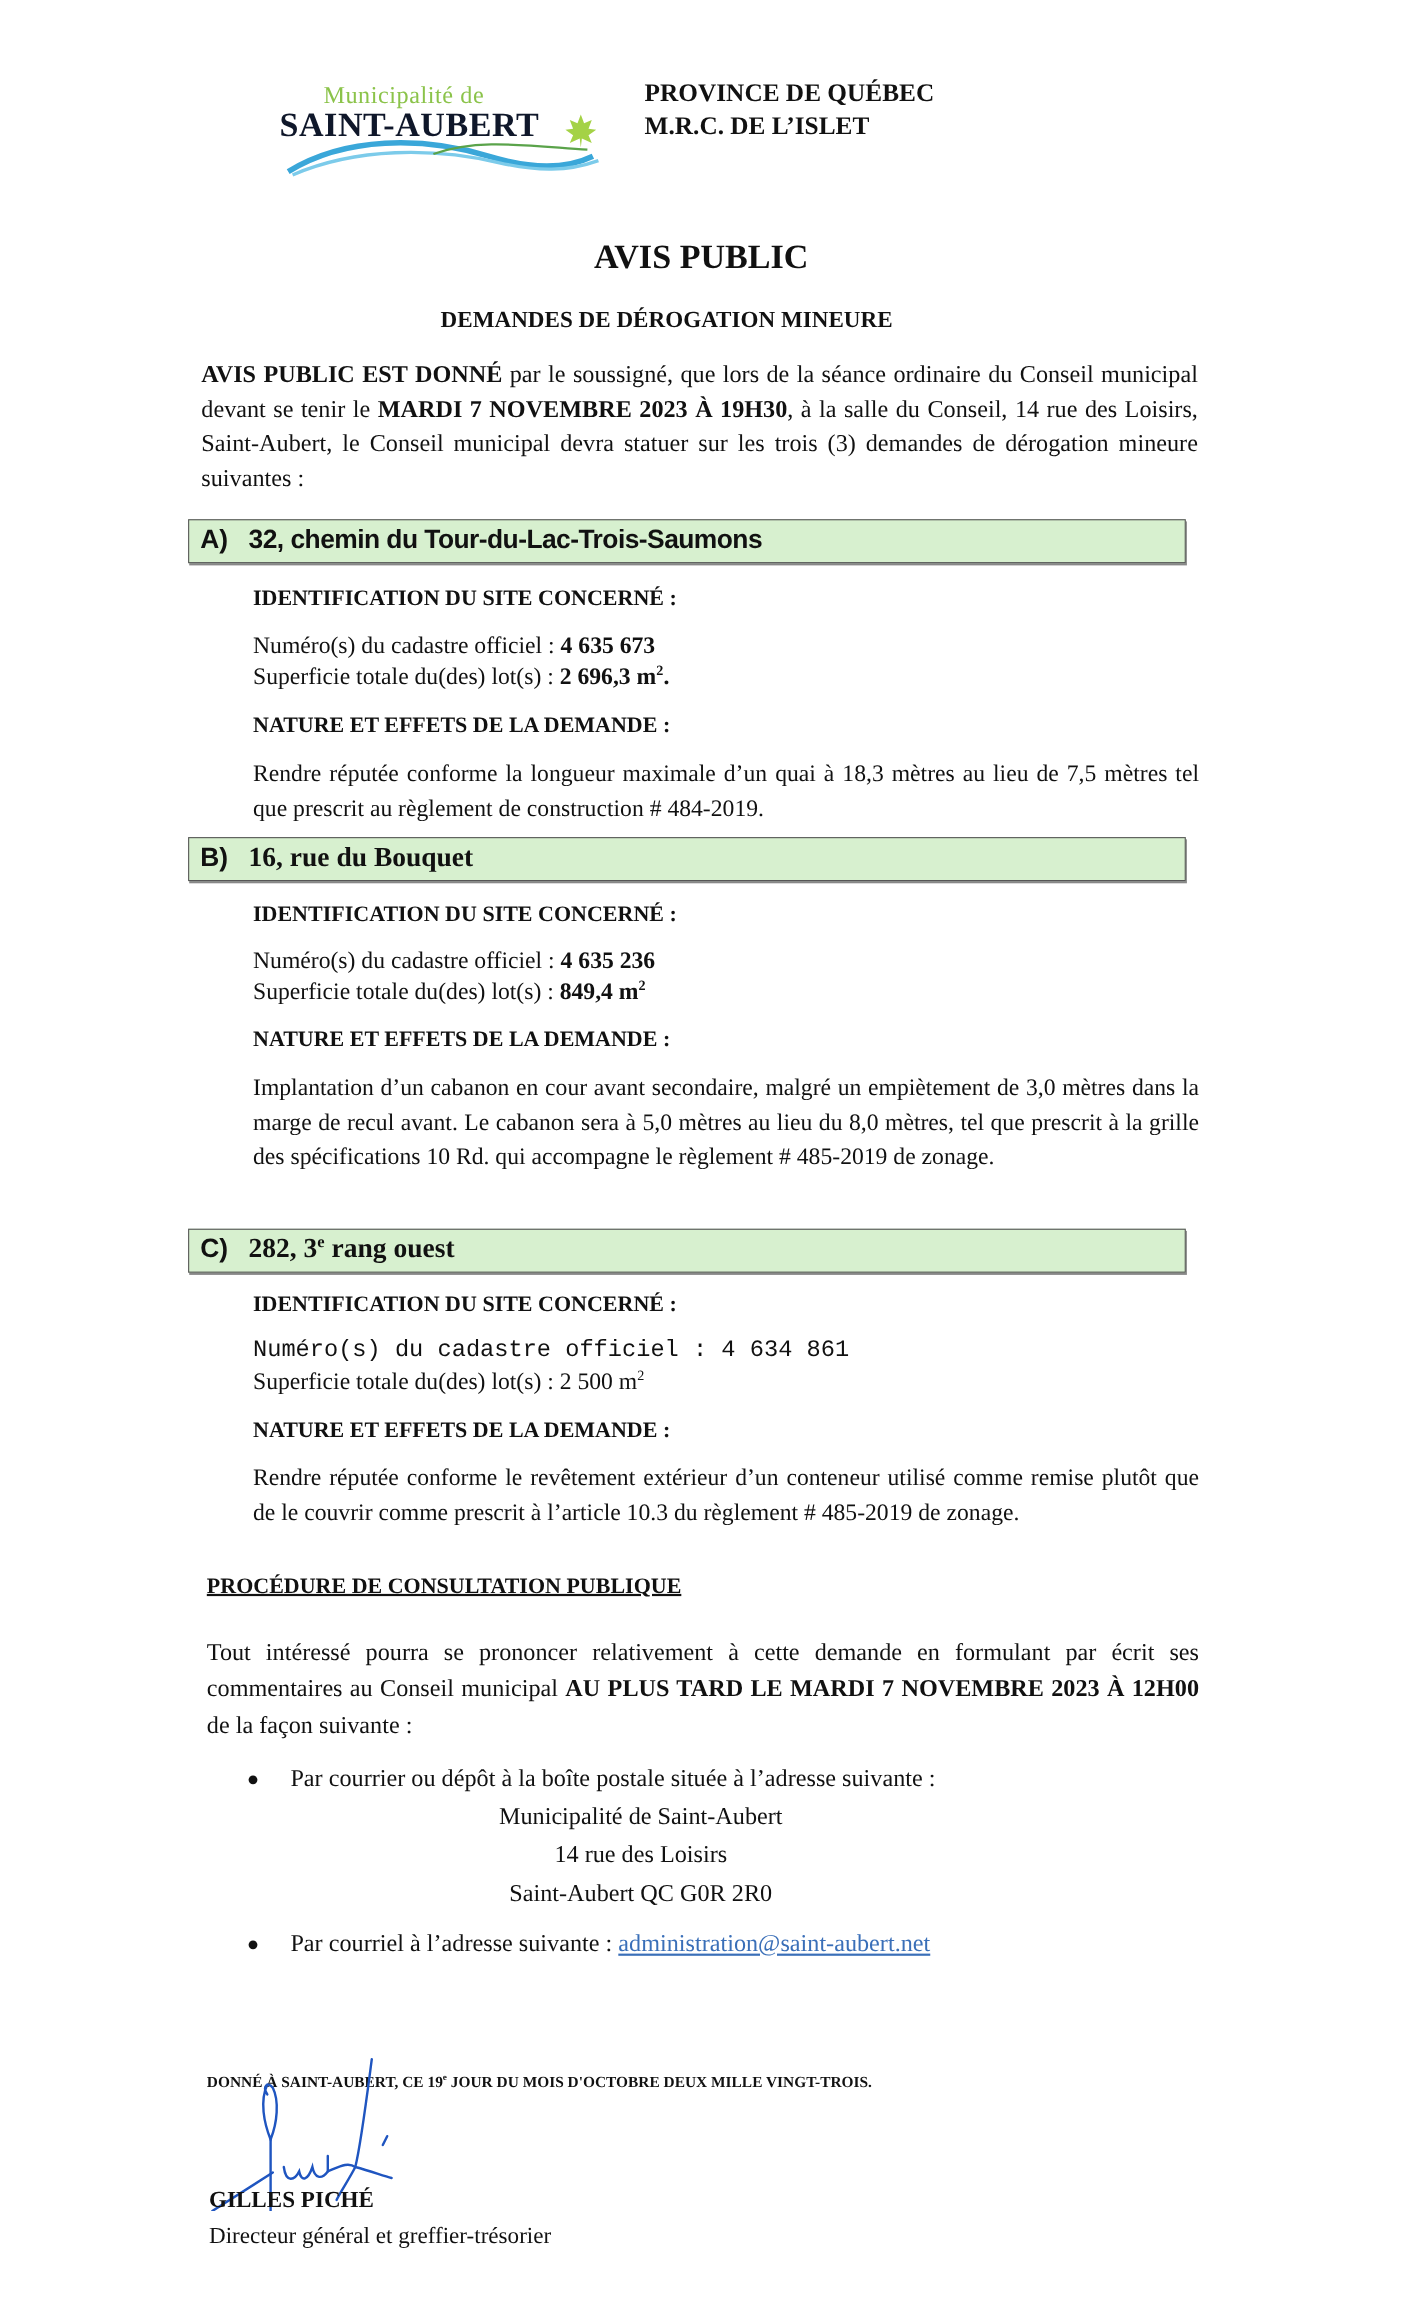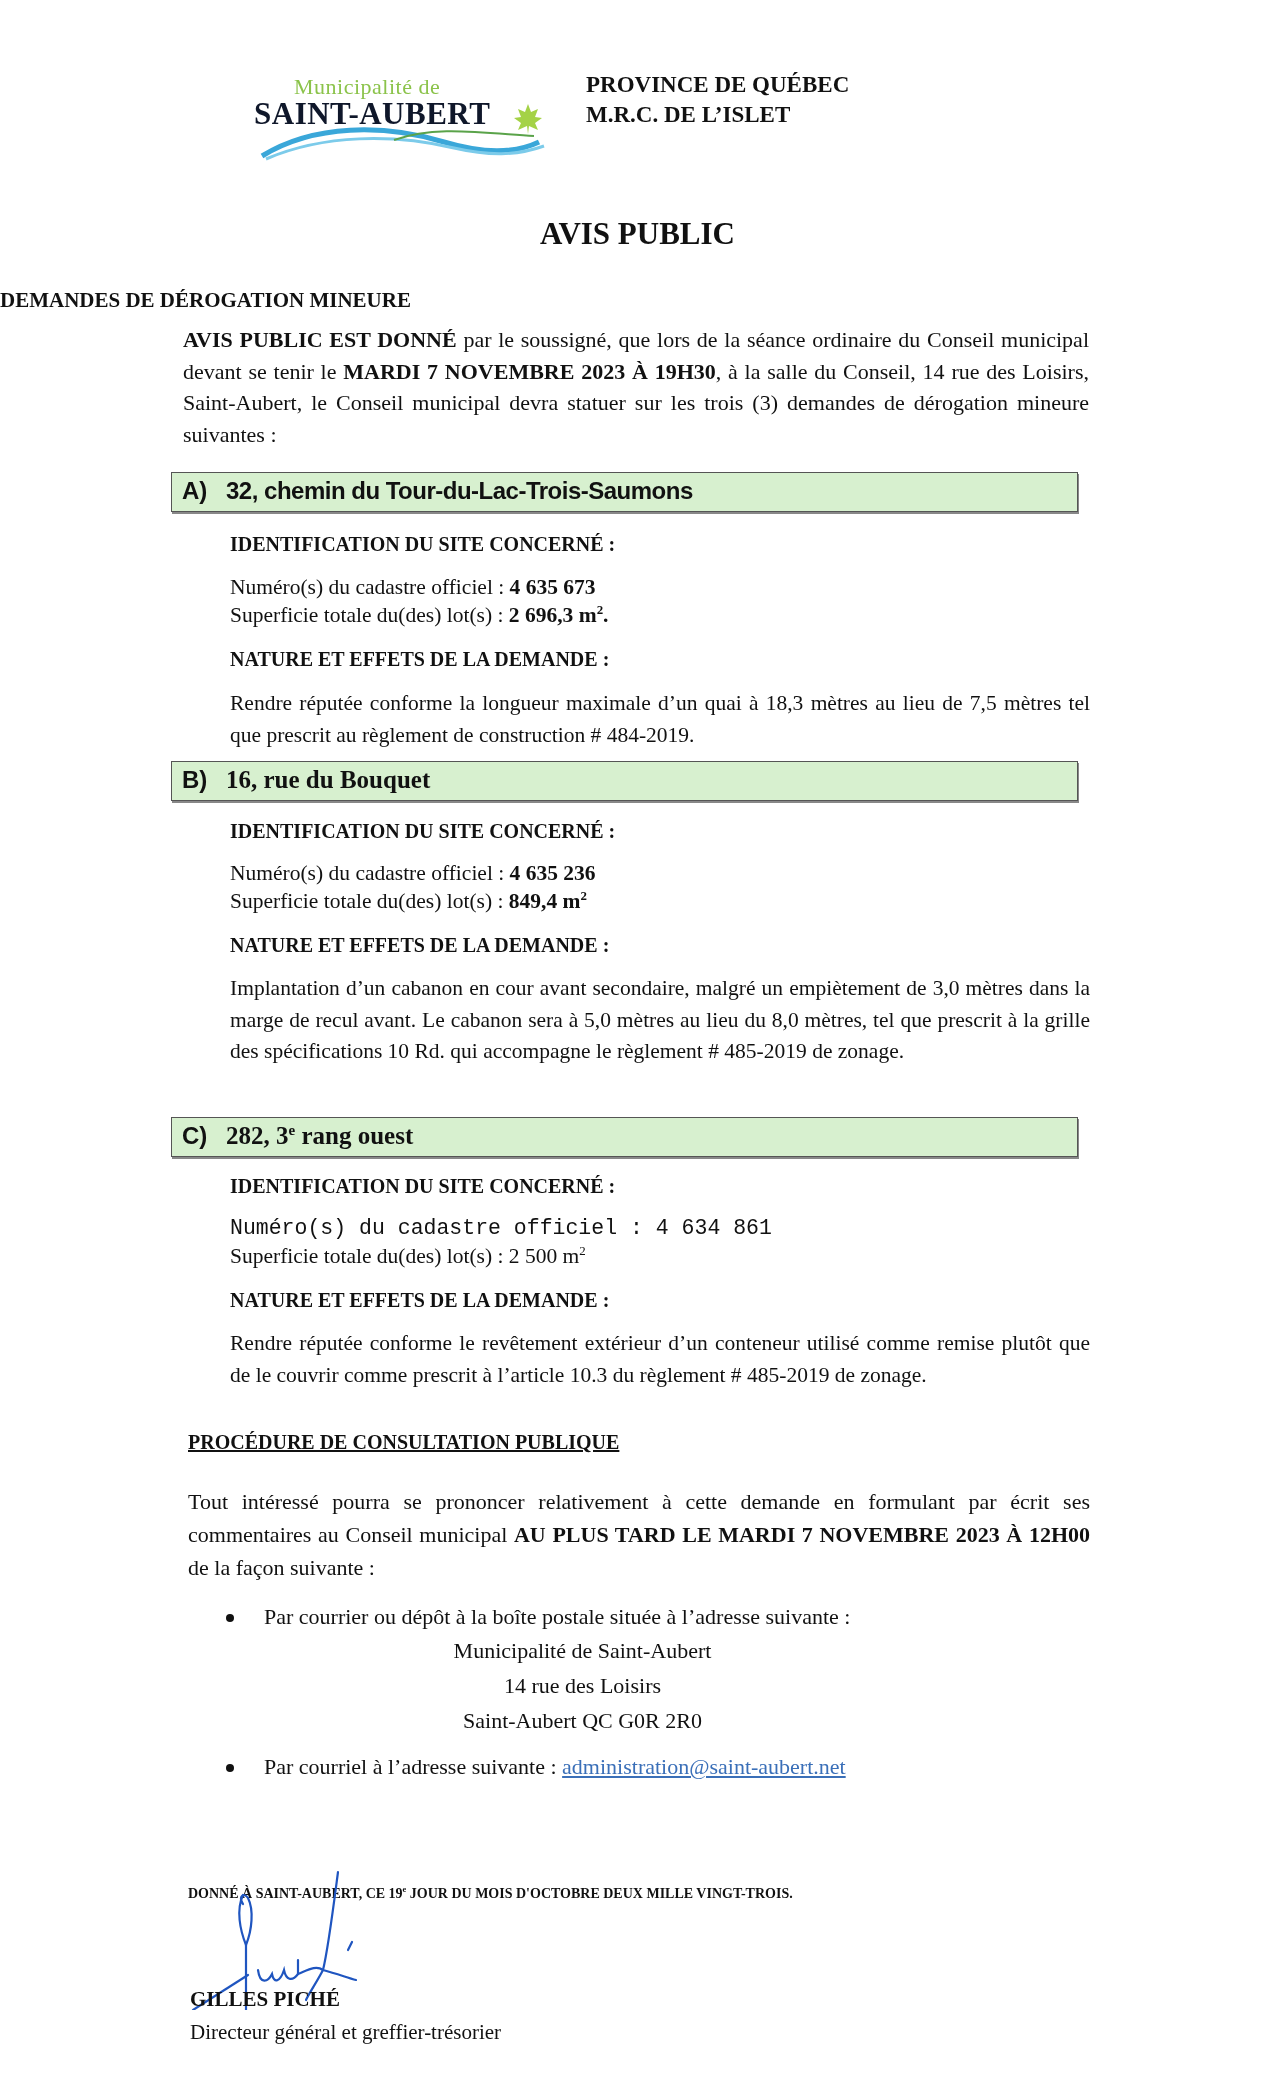--- a/index.html
+++ b/index.html
@@ -10,21 +10,21 @@
   .abs { position: absolute; }
   
   .logo { left: 218px; top: 74px; width: 300px; height: 90px; margin-left: 36px; }
   .logo-muni { left: 40px; top: 0; font-size: 22px; color: #8bc34a; font-family: "Liberation Serif", serif; letter-spacing: 0.5px; }
   .logo-name { left: 0; top: 22px; font-size: 31px; font-weight: bold; color: #0f172a; font-family: "Liberation Serif", serif; letter-spacing: 0.5px; }
   .logo svg { position: absolute; left: 0; top: 0; }
   
   .province { left: 586px; top: 70px; font-weight: bold; font-size: 23px; line-height: 30px; }
   
   .title { left: 0; width: 1275px; top: 216px; text-align: center; font-weight: bold; font-size: 31px; }
-  .subtitle { left: 0; width: 1212px; top: 288px; font-weight: bold; font-size: 21px; }
+  .subtitle { left: 0; width: 1212px; top: 278px; text-align: center; font-weight: bold; font-size: 21px; }
   .intro { left: 183px; width: 906px; top: 324px; font-size: 22px; line-height: 31.5px; text-align: justify; }
   b { font-weight: bold; margin-top: 21px; }
   
   .sec-box {
     left: 171px; width: 905px; height: 38px;
     background: #d7f0cf; border: 1.5px solid #555;
     box-shadow: 1px 2px 0 #888;
   }
   .sec-letter { position: absolute; left: 10px; top: 4px; font-family: "Liberation Sans", sans-serif; font-weight: bold; font-size: 24px; }
   .sec-addr { position: absolute; left: 54px; top: 4px; font-weight: bold; font-size: 25px; }

